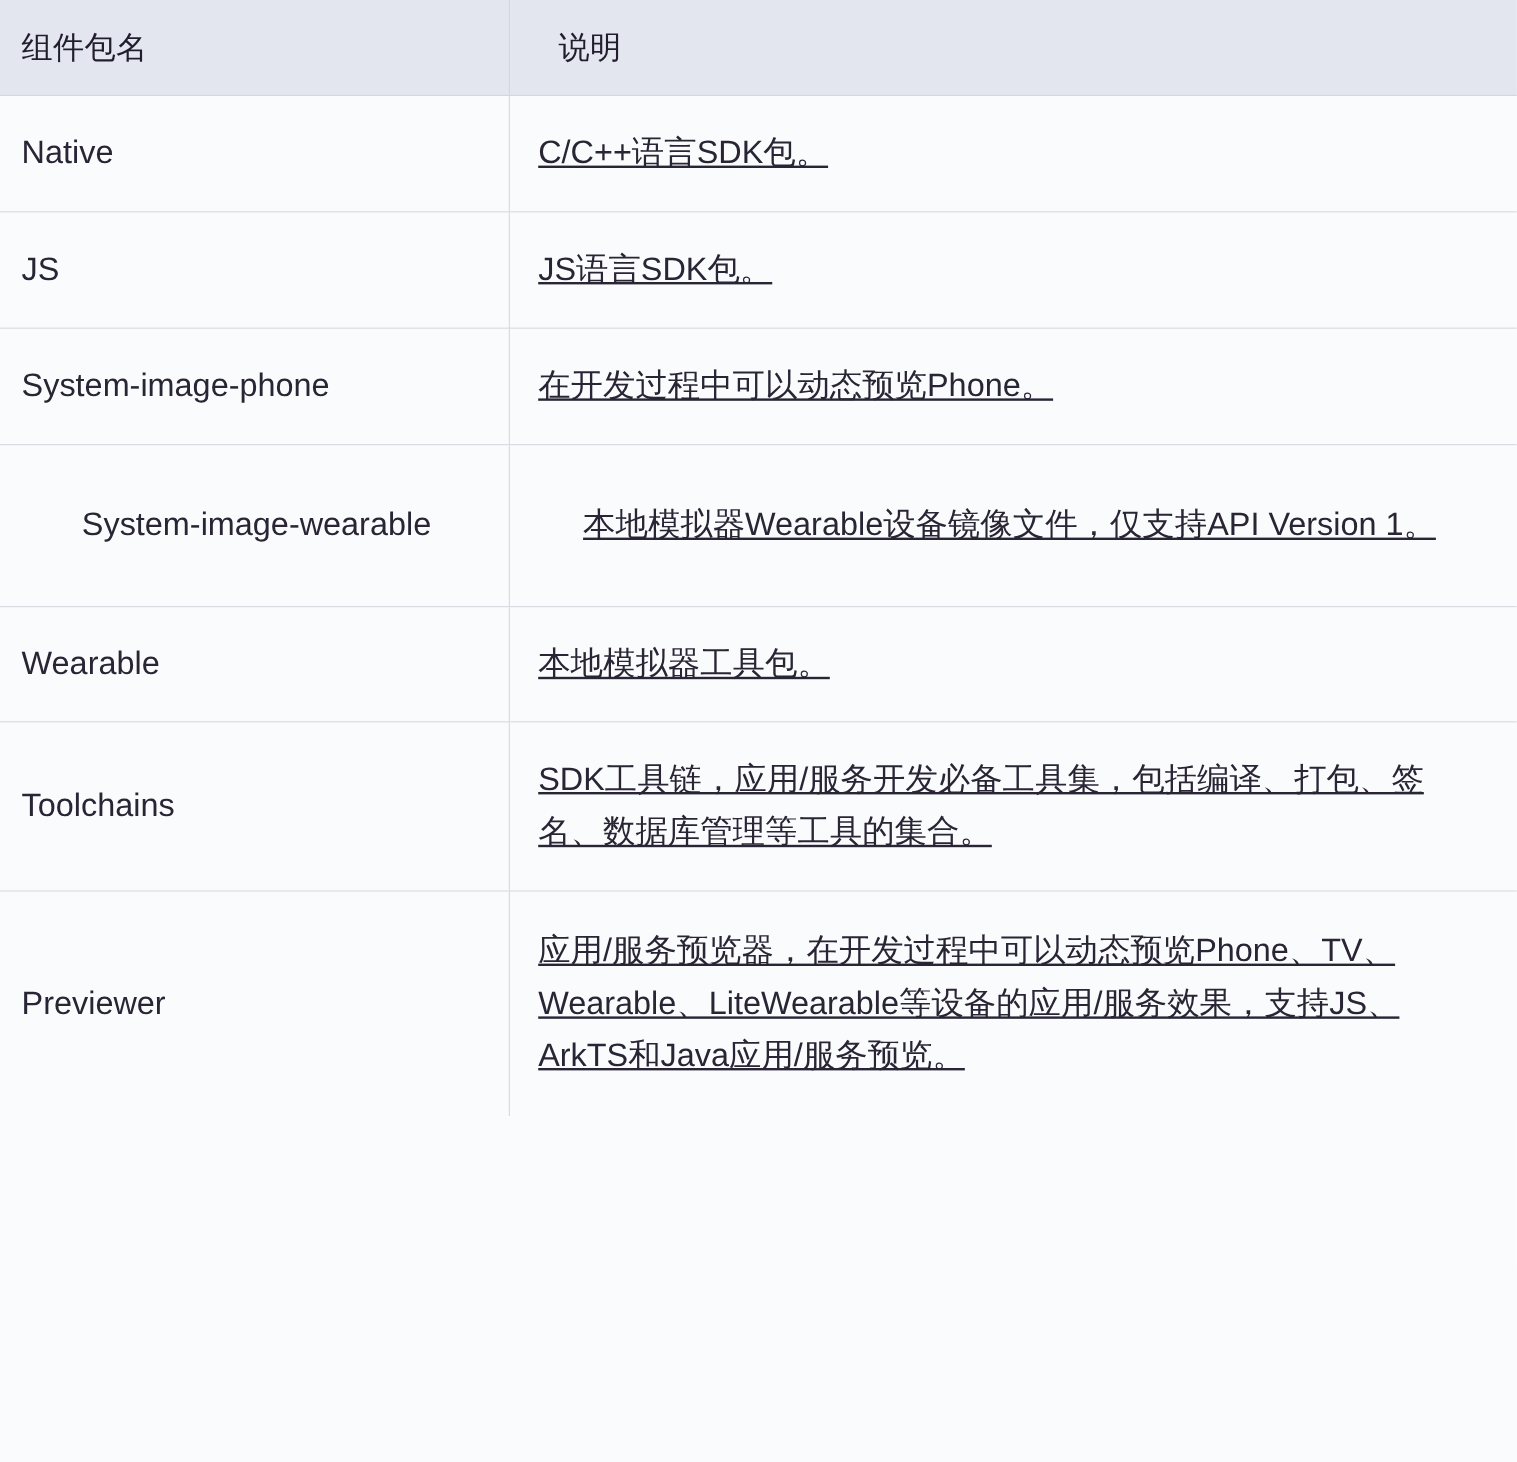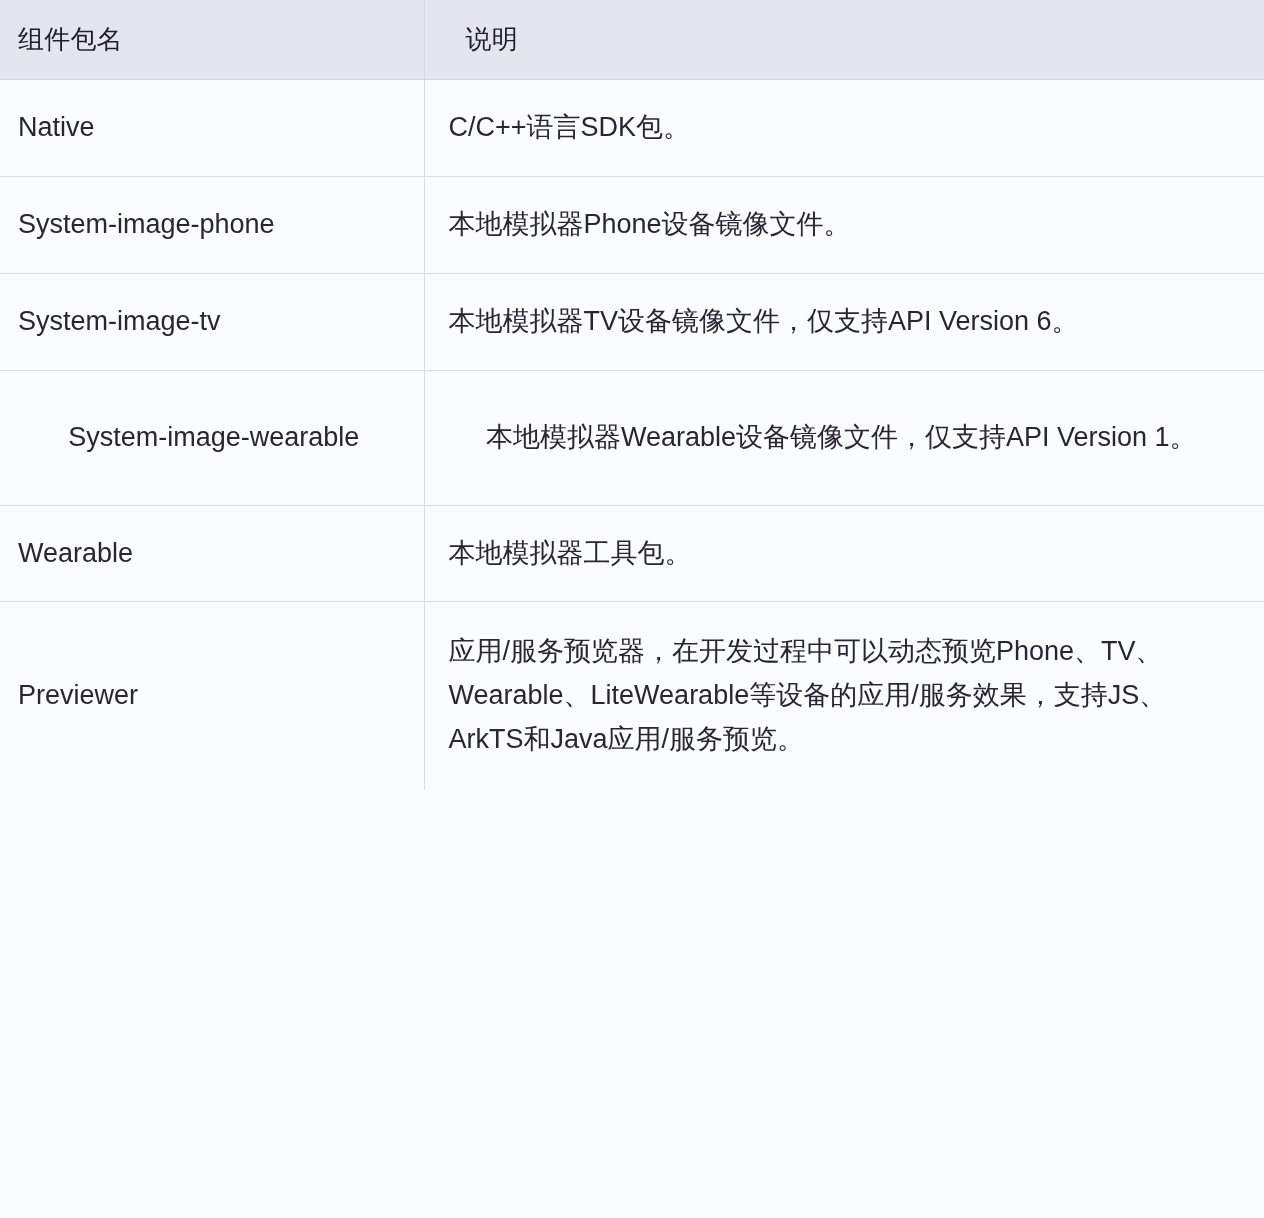--- a/index.html
+++ b/index.html
@@ -69,20 +69,21 @@
     border-right: 1px solid #dadce3;
     padding: 26px 14px 26px 18px;
     box-sizing: border-box;
     word-break: break-word;
     margin-left: 40px;
   }
   tbody td.desc-cell {
     border-right: none;
     padding-left: 24px;
     padding-right: 30px;
+    text-decoration: underline;
   }
   tbody tr:last-child td {
     border-bottom: none;
   }
 
   
   tbody tr.r0 td { height: 97px;  }
   tbody tr.r1 td { height: 90px;  }
   tbody tr.r2 td { height: 90px;  }
   tbody tr.r3 td { height: 140px; }
@@ -106,35 +107,39 @@
       <tr class="header-row">
         <th class="name-head">组件包名</th>
         <th class="desc-head">说明</th>
       </tr>
     </thead>
     <tbody>
       <tr class="r0">
         <td class="name-cell">Native</td>
         <td class="desc-cell">C/C++语言SDK包。</td>
       </tr>
+      <tr class="r2">
+        <td class="name-cell">JS</td>
+        <td class="desc-cell">JS语言SDK包。</td>
+      </tr>
       <tr class="r4">
         <td class="name-cell">System-image-phone</td>
-        <td class="desc-cell">本地模拟器Phone设备镜像文件。</td>
-      </tr>
-      <tr class="r5">
-        <td class="name-cell">System-image-tv</td>
-        <td class="desc-cell">本地模拟器TV设备镜像文件，仅支持API Version 6。</td>
+        <td class="desc-cell">在开发过程中可以动态预览Phone。</td>
       </tr>
       <tr class="r6">
         <td class="name-cell">System-image-wearable</td>
         <td class="desc-cell">本地模拟器Wearable设备镜像文件，仅支持API Version 1。</td>
       </tr>
       <tr class="r7">
         <td class="name-cell">Wearable</td>
         <td class="desc-cell">本地模拟器工具包。</td>
+      </tr>
+      <tr class="r8">
+        <td class="name-cell">Toolchains</td>
+        <td class="desc-cell">SDK工具链，应用/服务开发必备工具集，包括编译、打包、签名、数据库管理等工具的集合。</td>
       </tr>
       <tr class="r9">
         <td class="name-cell">Previewer</td>
         <td class="desc-cell">应用/服务预览器，在开发过程中可以动态预览Phone、TV、Wearable、LiteWearable等设备的应用/服务效果，支持JS、ArkTS和Java应用/服务预览。</td>
       </tr>
     </tbody>
   </table>
 </div>
 
 </body></html>

